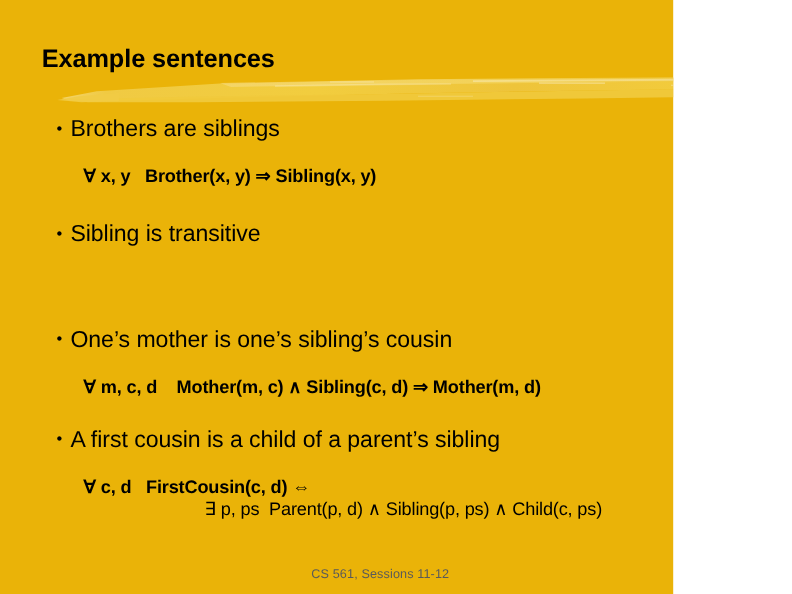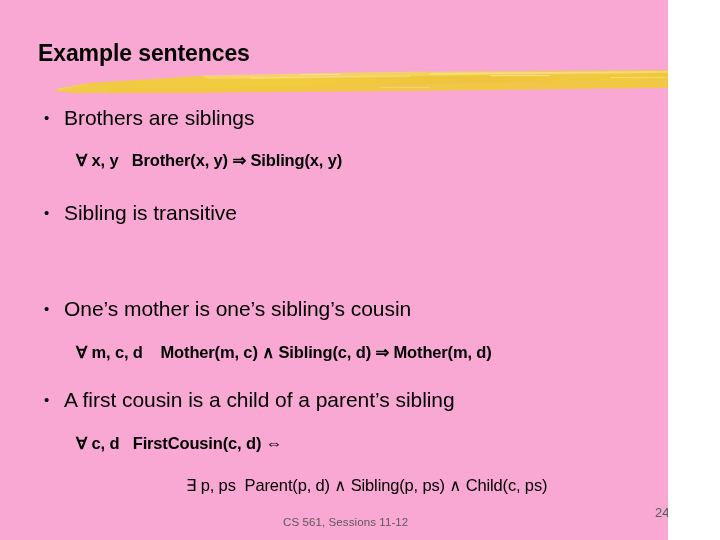--- a/index.html
+++ b/index.html
@@ -2,26 +2,27 @@
 <html><head>
 <meta charset="utf-8">
 <style>
   html, body {
     margin: 0;
     padding: 0;
     background: #ffffff;
   }
   #slide {
     position: relative;
-    width: 668px;
+    width: 612px;
     height: 540px;
-    background: #f9a8d4;
+    background: #eab308;
     overflow: hidden;
     font-family: "Liberation Sans", sans-serif;
     color: #000000;
+    text-align: center;
     -webkit-font-smoothing: none;
   }
 
   
   #title {
     position: absolute;
     left: 38px;
     top: 40px;
     font-size: 23px;
     font-weight: bold;
@@ -92,21 +93,21 @@
 
   
   #bullet-0 { top: 108px; }
   #formula-0 { top: 149px; }
   #bullet-1 { top: 203px; }
   #formula-1 { top: 245px; }
   #bullet-2 { top: 299px; }
   #formula-2 { top: 341px; }
   #bullet-3 { top: 390px; }
   #formula-3 { top: 432px; }
-  #formula-3b { top: 452px; margin-top: 22px; }
+  #formula-3b { top: 452px; }
 
   
   #footer-text {
     position: absolute;
     left: 283px;
     top: 516px;
     font-size: 11.5px;
     color: #5a5a5a;
     white-space: nowrap;
     letter-spacing: 0.1px;

